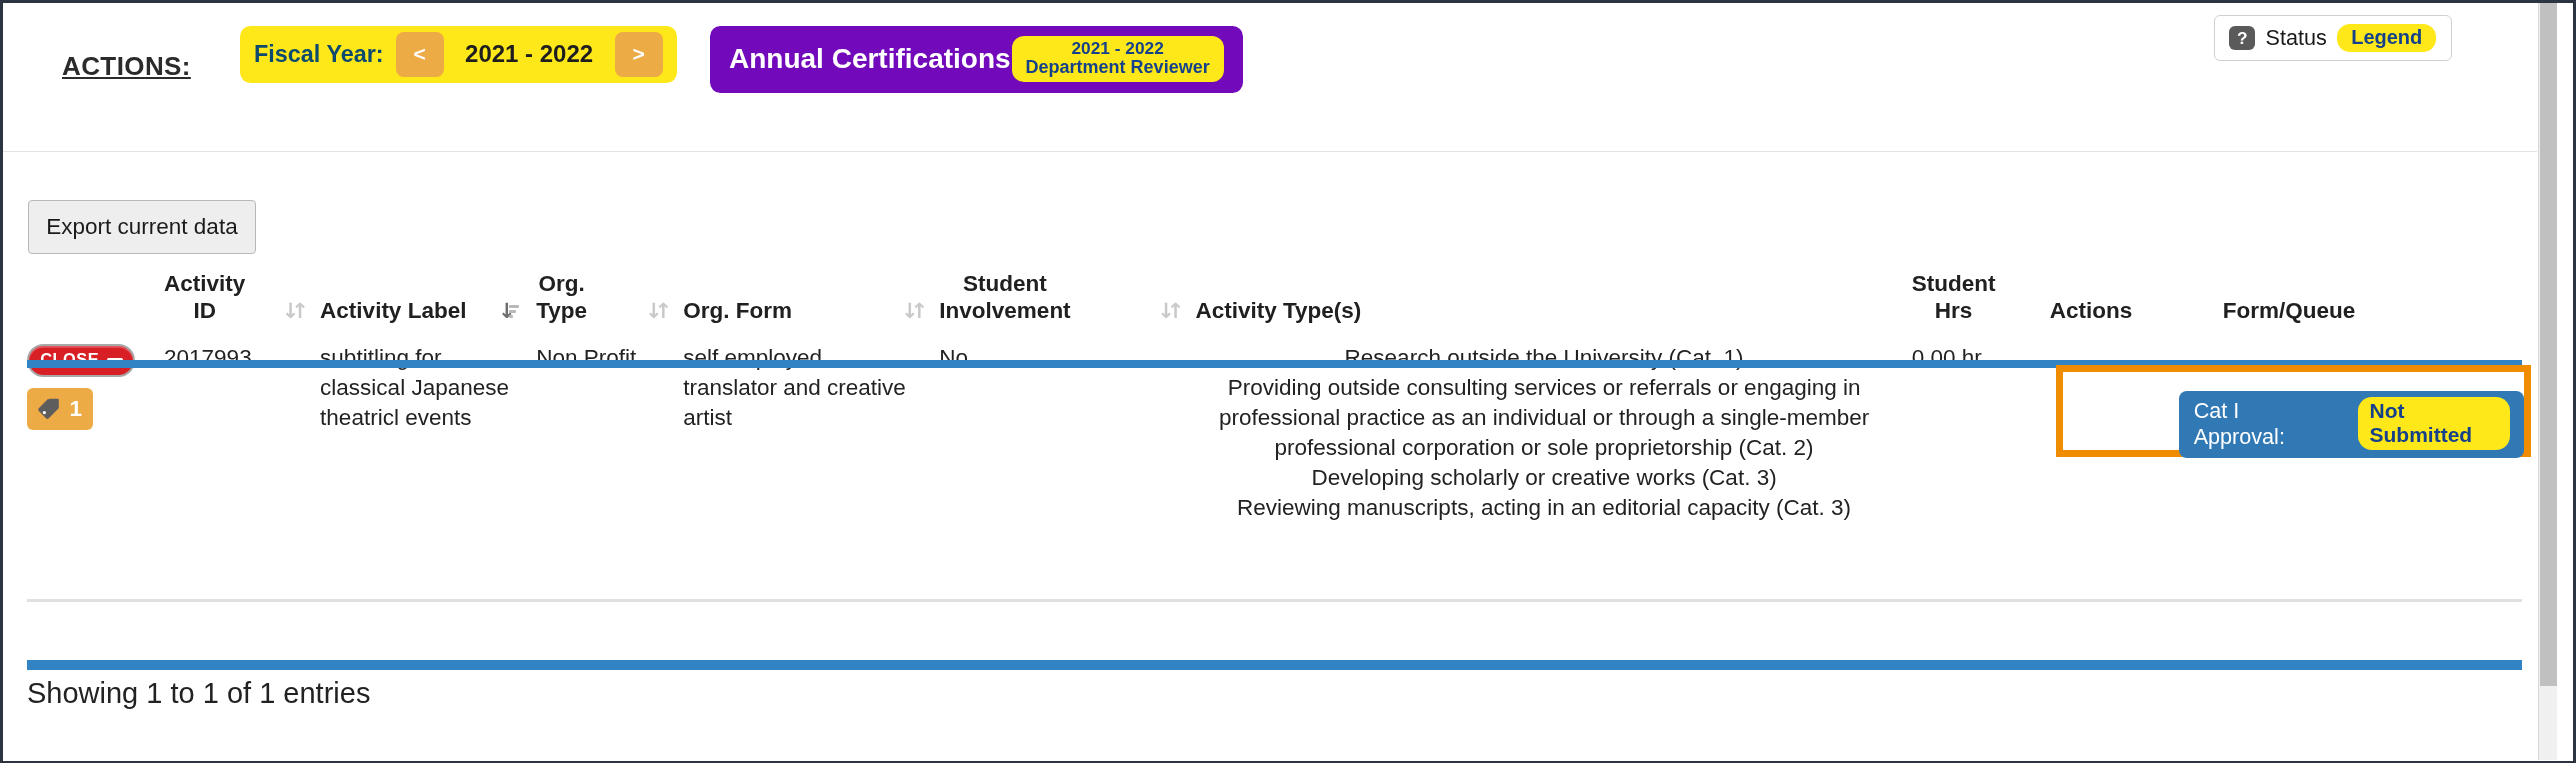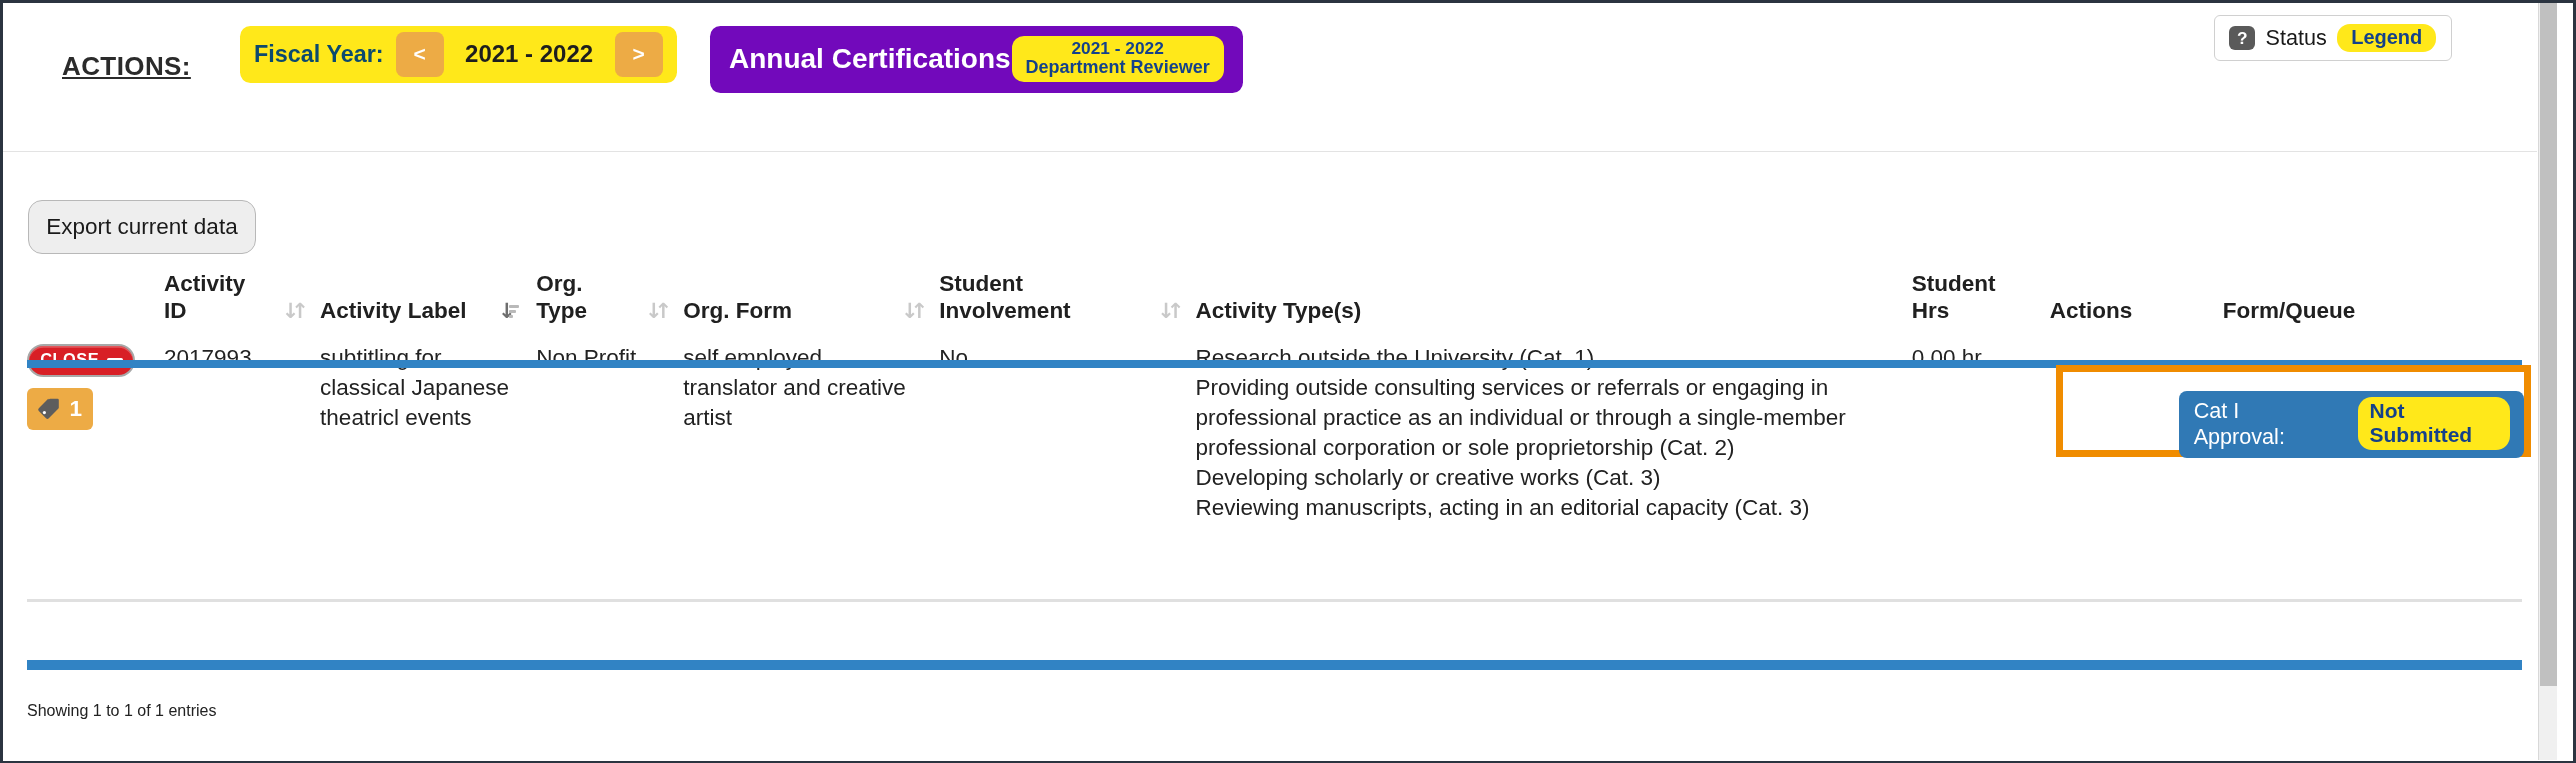--- a/index.html
+++ b/index.html
@@ -176,21 +176,21 @@
   }
 
   
   #export-btn {
     position: absolute;
     left: 25px; top: 197px;
     height: 54px;
     padding: 0 17.3px;
     background: #eeeeee;
     border: 0.9px solid #b8b8b8;
-    border-radius: 14px;
+    border-radius: 4px;
     font-size: 22.5px;
     color: #1a1a1a;
     font-family: "Liberation Sans", sans-serif;
     cursor: pointer;
   }
 
   
   #table-wrap {
     position: absolute;
     left: 24px; top: 268px;
@@ -268,21 +268,21 @@
     background: #e0e0e0;
   }
 
   table.dt tbody td {
     vertical-align: top;
     font-size: 22.5px;
     color: #222222;
     padding: 8.7px 19px 8.7px 0;
     line-height: 1.33;
   }
-  .cell-line { display: block; }
+  .cell-line { display: block; text-align: center; }
 
   
   col.c-act   { width: 137px; }
   col.c-id    { width: 156px; }
   col.c-label { width: 216px; }
   col.c-otype { width: 147px; }
   col.c-oname { width: 256px; }
   col.c-stud  { width: 256px; }
   col.c-atype { width: 716px; }
   col.c-hrs   { width: 138px; }
@@ -370,22 +370,22 @@
     width: 2495px;
     text-align: center;
     font-size: 23.4px;
     color: #222222;
   }
   
   #no-efforts .inner { display: inline-block; margin-left: -285px; }
 
   #showing {
     position: absolute;
-    left: 24px; top: 699px;
-    font-size: 16px;
+    left: 24px; top: 674px;
+    font-size: 29px;
     color: #222222;
   }
 </style>
 </head>
 <body>
 
 <div id="frame">
   <div id="viewport">
 
     <div id="actions-bar">

